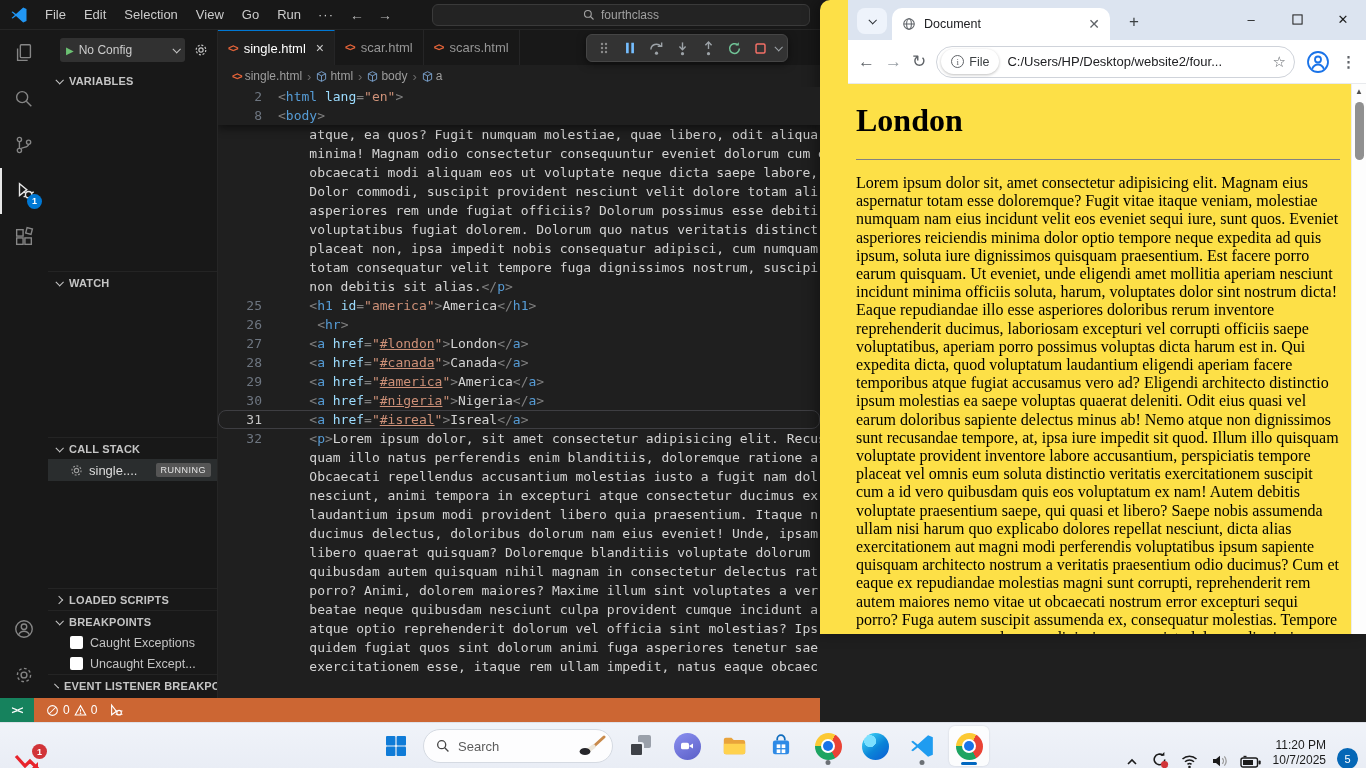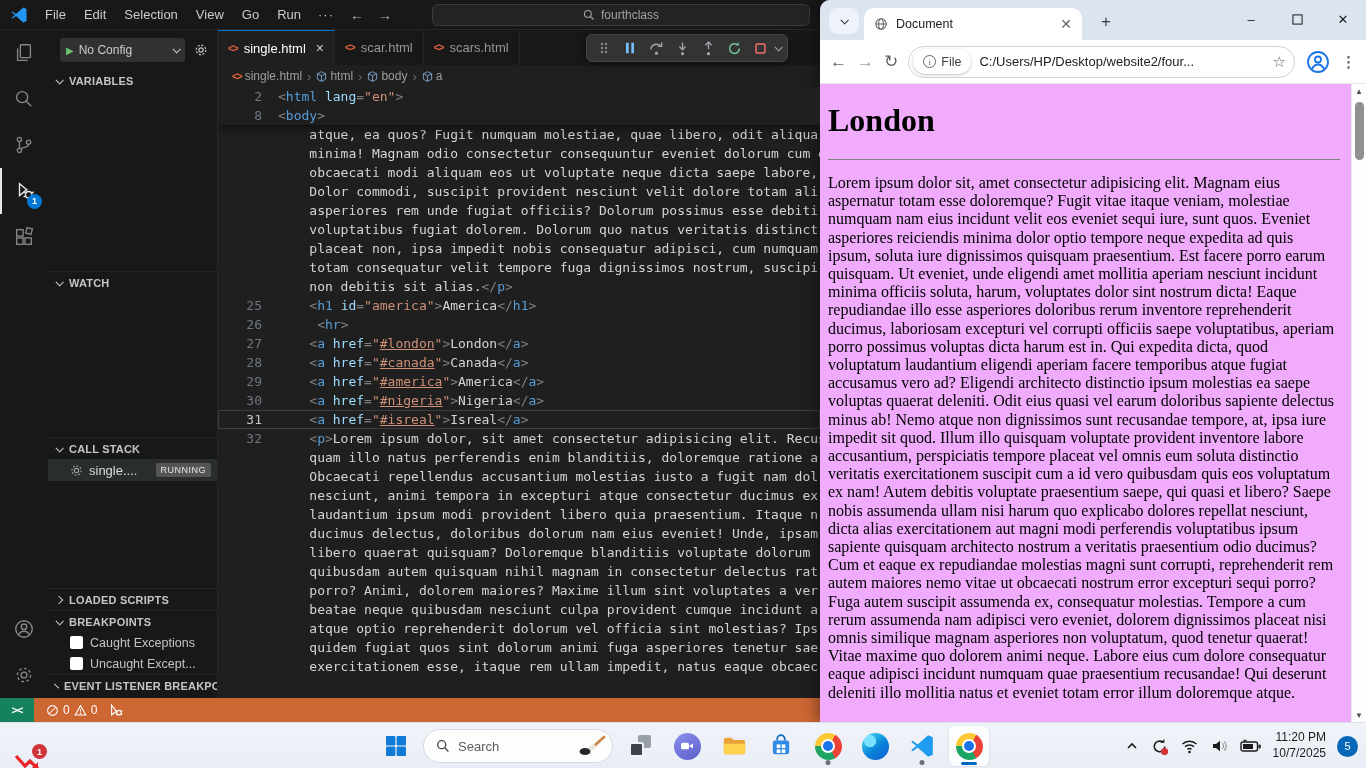--- a/index.html
+++ b/index.html
@@ -64,36 +64,36 @@
     border-radius:6px; box-shadow:0 2px 8px rgba(0,0,0,.5); display:flex; align-items:center; padding:0 6px; gap:4px; z-index:5; }
   .dbg-btn { width:22px; height:22px; display:flex; align-items:center; justify-content:center; }
 
   .breadcrumb { height:22px; display:flex; align-items:center; gap:5px; padding-left:14px; font-size:12px; color:#9d9d9d; }
   .bc-sep { color:#6a6a6a; font-size:13px; }
 
   .code { position:relative; height:611px; overflow:hidden; font-family:"DejaVu Sans Mono", monospace;
     font-size:13px; }
   .sticky { position:relative; z-index:2; background:#1f1f1f; box-shadow:0 4px 8px rgba(0,0,0,.45); }
   .cl { display:flex; height:19px; line-height:19px; white-space:pre; }
-  .cl.cur { outline:1px solid #3e3e42; outline-offset:-1px; }
+  .cl.cur { outline:1px solid #3e3e42; outline-offset:-1px;border-radius:8px; }
   .ln { width:44px; text-align:right; color:#6e7681; flex:none; }
   .cl.cur .ln { color:#c6c6c6; }
   .ct { margin-left:16px; }
   .tk-u{color:#808080}.tk-g{color:#569cd6}.tk-a{color:#9cdcfe}.tk-s{color:#ce9178}
   .tk-l{color:#ce9178;text-decoration:underline}.tk-x{color:#d4d4d4}
 
   .statusbar { position:absolute; left:0; bottom:0; width:820px; height:24px; background:#cc6633;
     display:flex; align-items:center; color:#ffffff; font-size:12px; }
   .remote { width:34px; height:24px; background:#16825d; display:flex; align-items:center; justify-content:center;
     font-weight:bold; font-size:11px; letter-spacing:-1px; }
   .sb-group { display:flex; align-items:center; gap:4px; margin-left:12px; }
 
   
-  .browser { position:absolute; left:820px; top:0; width:546px; height:722px; background:#f0abfc;
-    border-top-left-radius:10px; box-shadow:-4px 0 14px rgba(0,0,0,.35); overflow:hidden; }
+  .browser { position:absolute; left:820px; top:0; width:546px; height:634px; background:#fde047;
+    border-top-left-radius:10px; box-shadow:-4px 0 14px rgba(0,0,0,.35); overflow:hidden;padding-left:28px; }
   .btabs { height:40px; background:#dce4f0; position:relative; }
   .tabsearch { position:absolute; left:9px; top:8px; width:30px; height:26px; background:#eef3fb;
     border-radius:8px; display:flex; align-items:center; justify-content:center; color:#30343a; font-size:11px; }
   .btab { position:absolute; left:44px; top:8px; width:218px; height:32px; background:#ffffff;
     border-radius:10px 10px 0 0; display:flex; align-items:center; padding:0 10px; gap:8px; }
   .btab-title { flex:1; font-size:12.5px; color:#202124; }
   .btab-close { color:#5f6368; font-size:14px; }
   .newtab { position:absolute; left:274px; top:12px; color:#3c4043; font-size:17px; width:24px; text-align:center; }
   .wincontrols { position:absolute; right:0; top:0; height:38px; display:flex; }
   .wc { width:46px; display:flex; align-items:center; justify-content:center; color:#1b1b1b; font-size:13px; }
@@ -152,21 +152,21 @@
     width:10px; height:10px; background:#1a73e8; border-radius:50%; }
   .edge-ico { width:27px; height:27px; border-radius:50%;
     background:radial-gradient(circle at 30% 30%, #7ce0ff 0 22%, rgba(0,0,0,0) 23%),
       linear-gradient(140deg,#3dd1f5 10%,#0a84d8 55%,#0b5bd3 100%); }
   .taskview-ico { position:relative; width:22px; height:22px; }
   .taskview-ico .back { position:absolute; right:0; top:0; width:13px; height:13px; background:#9aa0aa; border-radius:2px; }
   .taskview-ico .front { position:absolute; left:0; bottom:0; width:15px; height:15px; background:#3f4248;
     border-radius:3px; border:2px solid #eef1f7; }
   .chat-ico { width:27px; height:27px; border-radius:50%; background:linear-gradient(150deg,#8b90f0,#5b5fc7);
     display:flex; align-items:center; justify-content:center; }
-  .tb-tray { position:absolute; right:8px; top:0; height:46px; display:flex; align-items:center; gap:11px; }
+  .tb-tray { position:absolute; right:8px; top:0; height:46px; display:flex; align-items:flex-end; gap:11px; }
   .clock { text-align:right; font-size:12px; color:#1b1b1b; line-height:1.3; }
   .notif-badge { width:21px; height:21px; border-radius:50%; background:#0567b6; color:#fff; font-size:11px;
     display:flex; align-items:center; justify-content:center; }
 </style>
 </head>
 <body>
 
 <div class="screen">
 
   <div class="vscode">

